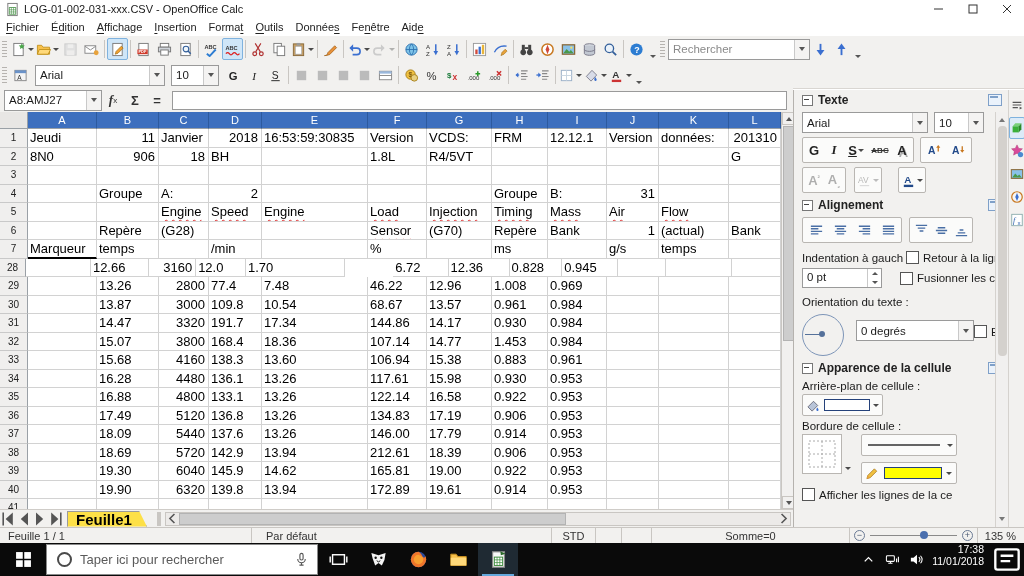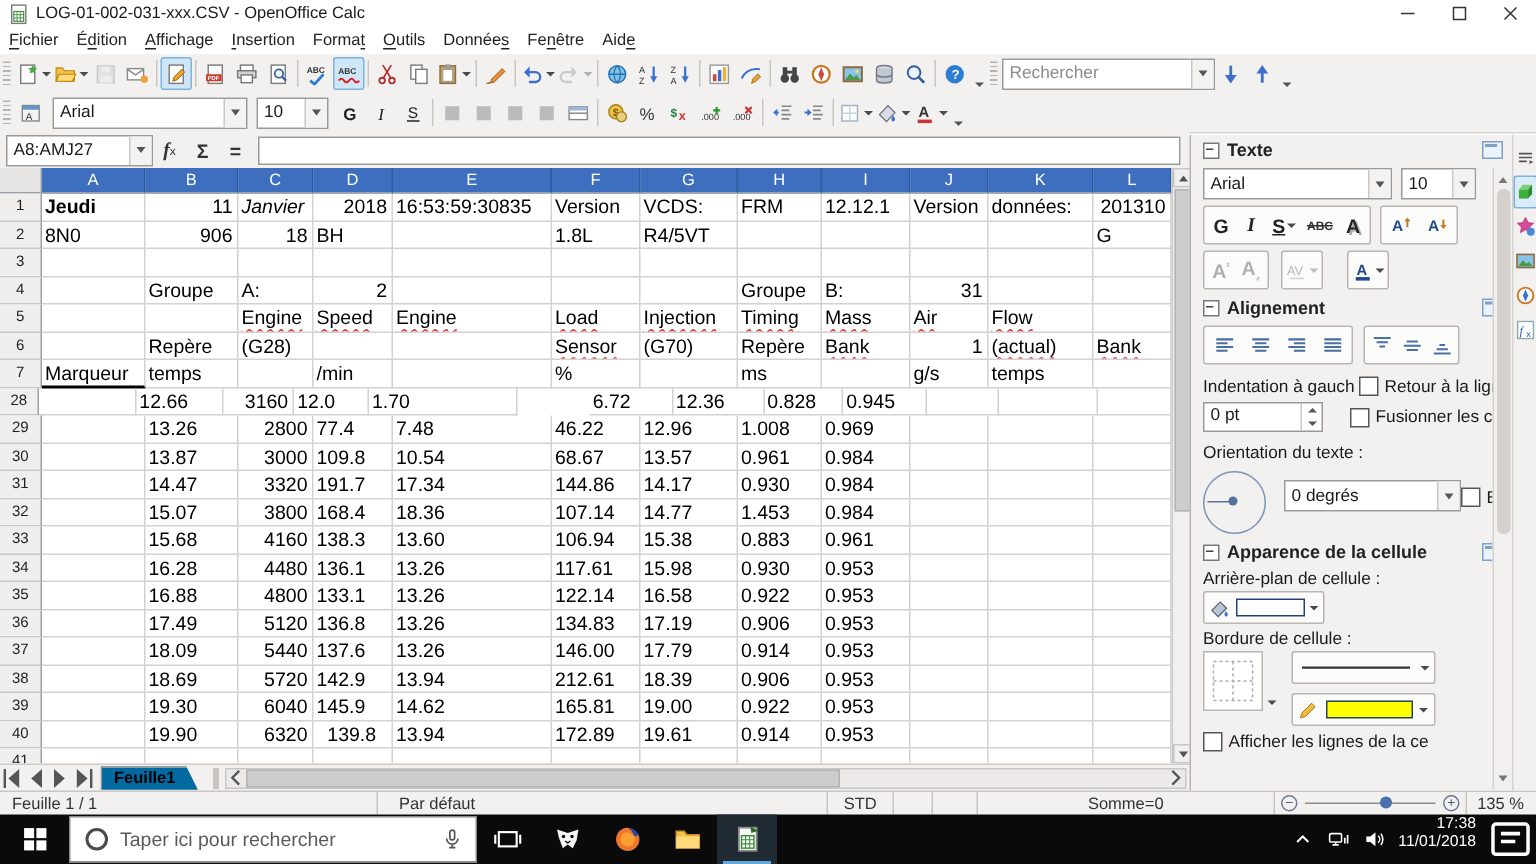--- a/index.html
+++ b/index.html
@@ -64,21 +64,21 @@
   .sb-btn{background:#f1f0ef;border:1px solid #c9c6c2;box-sizing:border-box;display:flex;align-items:center;justify-content:center;}
   .tri{width:0;height:0;}
   #vscroll{left:781px;top:112px;width:13px;height:397px;background:#f1f0ef;border-left:1px solid #c9c6c2;box-sizing:border-box;}
   #vscroll .sb-btn{width:13px;height:13px;}
   #vthumb{position:absolute;left:1px;top:14px;width:11px;height:215px;background:#cdcdcd;border:1px solid #b3b3b3;box-sizing:border-box;}
   #vs-down{position:absolute;bottom:0;}
 
   
   #tabbar{left:0;top:509px;width:793px;height:18px;background:#f2f1ef;border-top:1px solid #cfccc8;display:flex;align-items:center;box-sizing:border-box;}
   .navb{width:16px;height:15px;display:flex;align-items:center;justify-content:center;}
-  #sheet-tab{background:#0369a1;border:1px solid #9a9a9a;border-bottom:none;height:15px;margin-left:3px;padding:0 14px 0 8px;font-size:11px;font-weight:bold;display:flex;align-items:center;clip-path:polygon(0 0,calc(100% - 8px) 0,100% 100%,0 100%);text-align:right;}
+  #sheet-tab{background:#fde047;border:1px solid #9a9a9a;border-bottom:none;height:15px;margin-left:3px;padding:0 14px 0 8px;font-size:15px;font-weight:bold;display:flex;align-items:center;clip-path:polygon(0 0,calc(100% - 8px) 0,100% 100%,0 100%);text-align:right;}
   #tab-splitter{width:4px;height:14px;background:#c9c6c2;margin:0 4px 0 10px;}
   #hscroll{flex:1;height:14px;background:#eceae8;border:1px solid #c9c6c2;display:flex;align-items:center;box-sizing:border-box;margin-right:2px;}
   #hthumb{height:12px;width:62%;background:#cdcdcd;border:1px solid #b3b3b3;box-sizing:border-box;}
   .harr{width:13px;height:12px;display:flex;align-items:center;justify-content:center;}
 
   
   #statusbar{left:0;top:527px;width:1024px;height:16px;background:#f2f1ef;border-top:1px solid #c9c6c2;display:flex;align-items:center;font-size:11px;color:#333;box-sizing:border-box;}
   .stseg{height:100%;display:flex;align-items:center;border-right:1px solid #c9c6c2;box-sizing:border-box;padding:0 8px;white-space:nowrap;overflow:hidden;}
   #st-sum{flex:1;justify-content:center;}
   #zoomslider{display:flex;align-items:center;width:128px;justify-content:space-between;padding:0 4px;}
@@ -682,23 +682,23 @@
       <div class="colhdr" style="width: 65px;">G</div>
       <div class="colhdr" style="width: 56px;">H</div>
       <div class="colhdr" style="width: 59px;">I</div>
       <div class="colhdr" style="width: 52px;">J</div>
       <div class="colhdr" style="width: 70px;">K</div>
       <div class="colhdr" style="width: 52px;">L</div>
     </div>
   <div id="grid-rows">
       <div class="grow">
         <div class="rowhdr">1</div>
-        <div class="cell" style="width: 69px; font-weight: bold;"><span>Jeudi</span></div>
+        <div class="cell" style="width: 69px;"><span>Jeudi</span></div>
         <div class="cell r" style="width: 62px;"><span>11</span></div>
-        <div class="cell" style="width: 50px; font-style: italic;"><span>Janvier</span></div>
+        <div class="cell" style="width: 50px;"><span>Janvier</span></div>
         <div class="cell r" style="width: 53px;"><span>2018</span></div>
         <div class="cell" style="width: 106px;"><span>16:53:59:30835</span></div>
         <div class="cell" style="width: 59px;"><span>Version</span></div>
         <div class="cell" style="width: 65px;"><span>VCDS:</span></div>
         <div class="cell" style="width: 56px;"><span>FRM</span></div>
         <div class="cell" style="width: 59px;"><span>12.12.1</span></div>
         <div class="cell" style="width: 52px;"><span>Version</span></div>
         <div class="cell" style="width: 70px;"><span>données:</span></div>
         <div class="cell r" style="width: 52px;"><span>201310</span></div>
       </div>
@@ -970,21 +970,21 @@
         <div class="cell" style="width: 59px;"><span>0.953</span></div>
         <div class="cell" style="width: 52px;"></div>
         <div class="cell" style="width: 70px;"></div>
         <div class="cell" style="width: 52px;"></div>
       </div>
       <div class="grow">
         <div class="rowhdr">40</div>
         <div class="cell" style="width: 69px;"></div>
         <div class="cell" style="width: 62px;"><span>19.90</span></div>
         <div class="cell r" style="width: 50px;"><span>6320</span></div>
-        <div class="cell" style="width: 53px; text-align: center;"><span>139.8</span></div>
+        <div class="cell" style="width: 53px;"><span>139.8</span></div>
         <div class="cell" style="width: 106px;"><span>13.94</span></div>
         <div class="cell" style="width: 59px;"><span>172.89</span></div>
         <div class="cell" style="width: 65px;"><span>19.61</span></div>
         <div class="cell" style="width: 56px;"><span>0.914</span></div>
         <div class="cell" style="width: 59px;"><span>0.953</span></div>
         <div class="cell" style="width: 52px;"></div>
         <div class="cell" style="width: 70px;"></div>
         <div class="cell" style="width: 52px;"></div>
       </div>
       <div class="grow">

